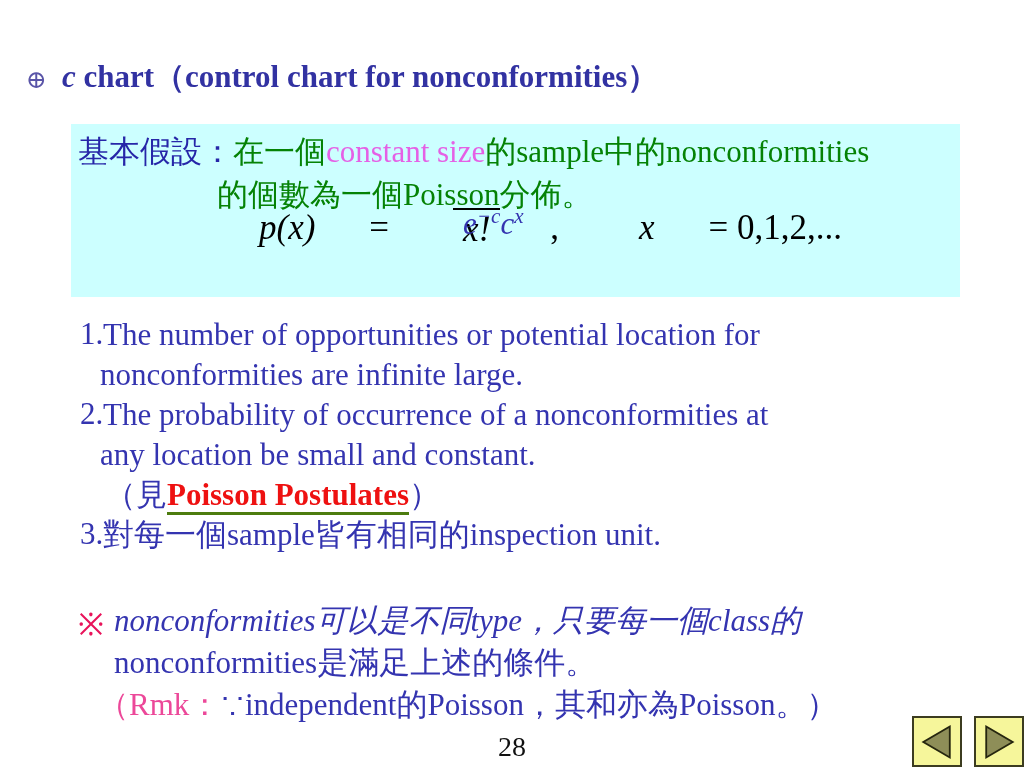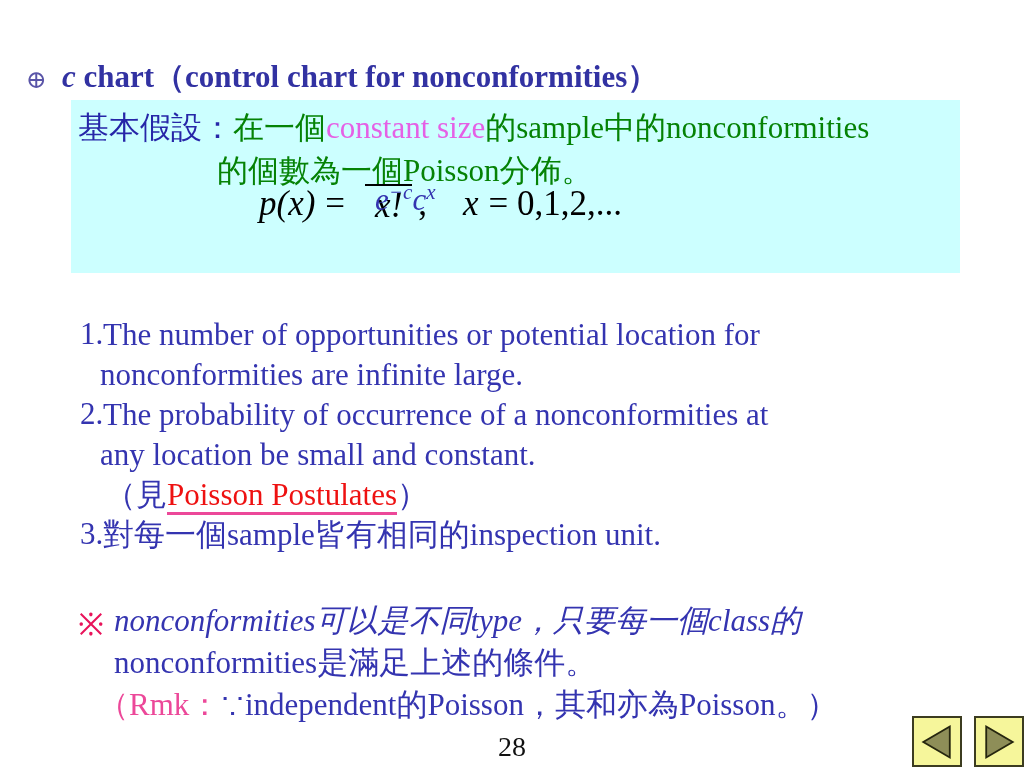--- a/index.html
+++ b/index.html
@@ -9,43 +9,43 @@
     font-family:"Liberation Serif","DejaVu Serif",serif;
   }
 
   
   .title-row{position:absolute;left:26px;top:56px;display:flex;align-items:center;gap:15px;}
   .bullet{color:#5a55a8;font-size:25px;line-height:1;transform:translateY(2px);}
   .page-title{margin:0;font-size:31px;font-weight:bold;color:#3232a2;white-space:nowrap;}
   .page-title .it{font-style:italic;}
 
   
-  .box{position:absolute;left:71px;top:100px;width:889px;height:173px;background:#ccffff;}
+  .box{position:absolute;left:71px;top:124px;width:889px;height:173px;background:#ccffff;}
   .box-line1{position:absolute;left:7px;top:7px;font-size:31px;white-space:nowrap;}
   .box-line2{position:absolute;left:146px;top:50px;font-size:31px;white-space:nowrap;}
   .blue{color:#2626a8;}
   .green{color:#058205;}
   .magenta{color:#e560e5;}
 
   
   .formula{position:absolute;left:188px;top:84px;display:flex;align-items:center;
-           color:#000;font-size:35px;font-style:italic;}
+           color:#000;font-size:35px;font-style:italic;gap:44px;}
   .frac{display:inline-flex;flex-direction:column;align-items:flex-start;margin:0 4px 0 10px;}
   .frac .num{padding:0 10px 3px 10px;line-height:1.05;}
   .frac .den{border-top:2px solid #000;padding:2px 10px 0 10px;line-height:1.05;align-self:stretch;text-align:center;}
   .formula sup{font-size:21px;font-style:italic;line-height:0;}
   .formula .eq{margin:0 10px;font-style:normal;}
   .formula .comma{margin:0 2px 0 2px;font-style:normal;}
   .formula .xvar{margin-left:34px;}
   .formula .domain-rest{font-style:normal;margin-left:10px;}
 
   
   .row{position:absolute;font-size:31px;color:#3434b0;white-space:nowrap;line-height:1.2;}
   .num{position:absolute;font-size:31px;color:#3434b0;}
-  .plink{color:#ee1111;border-bottom:3px solid #ec4899;padding-bottom:0px;cursor:pointer;}
+  .plink{color:#ee1111;border-bottom:3px solid #4d7c0f;padding-bottom:0px;cursor:pointer;font-weight:bold;}
   .marker{position:absolute;font-size:31px;color:#e8135a;}
   .rmk-open{color:#ec4899;margin-top:26px;}
 
   
   .pagenum{position:absolute;left:0;top:731px;width:100%;text-align:center;
            font-size:28px;color:#111;}
   .navbtn{position:absolute;width:50px;height:51px;box-sizing:border-box;
           background:#f6f69b;border:2px solid #3c3c20;padding:0;margin:0;
           display:flex;align-items:center;justify-content:center;cursor:pointer;}
   .navbtn svg{display:block;}

